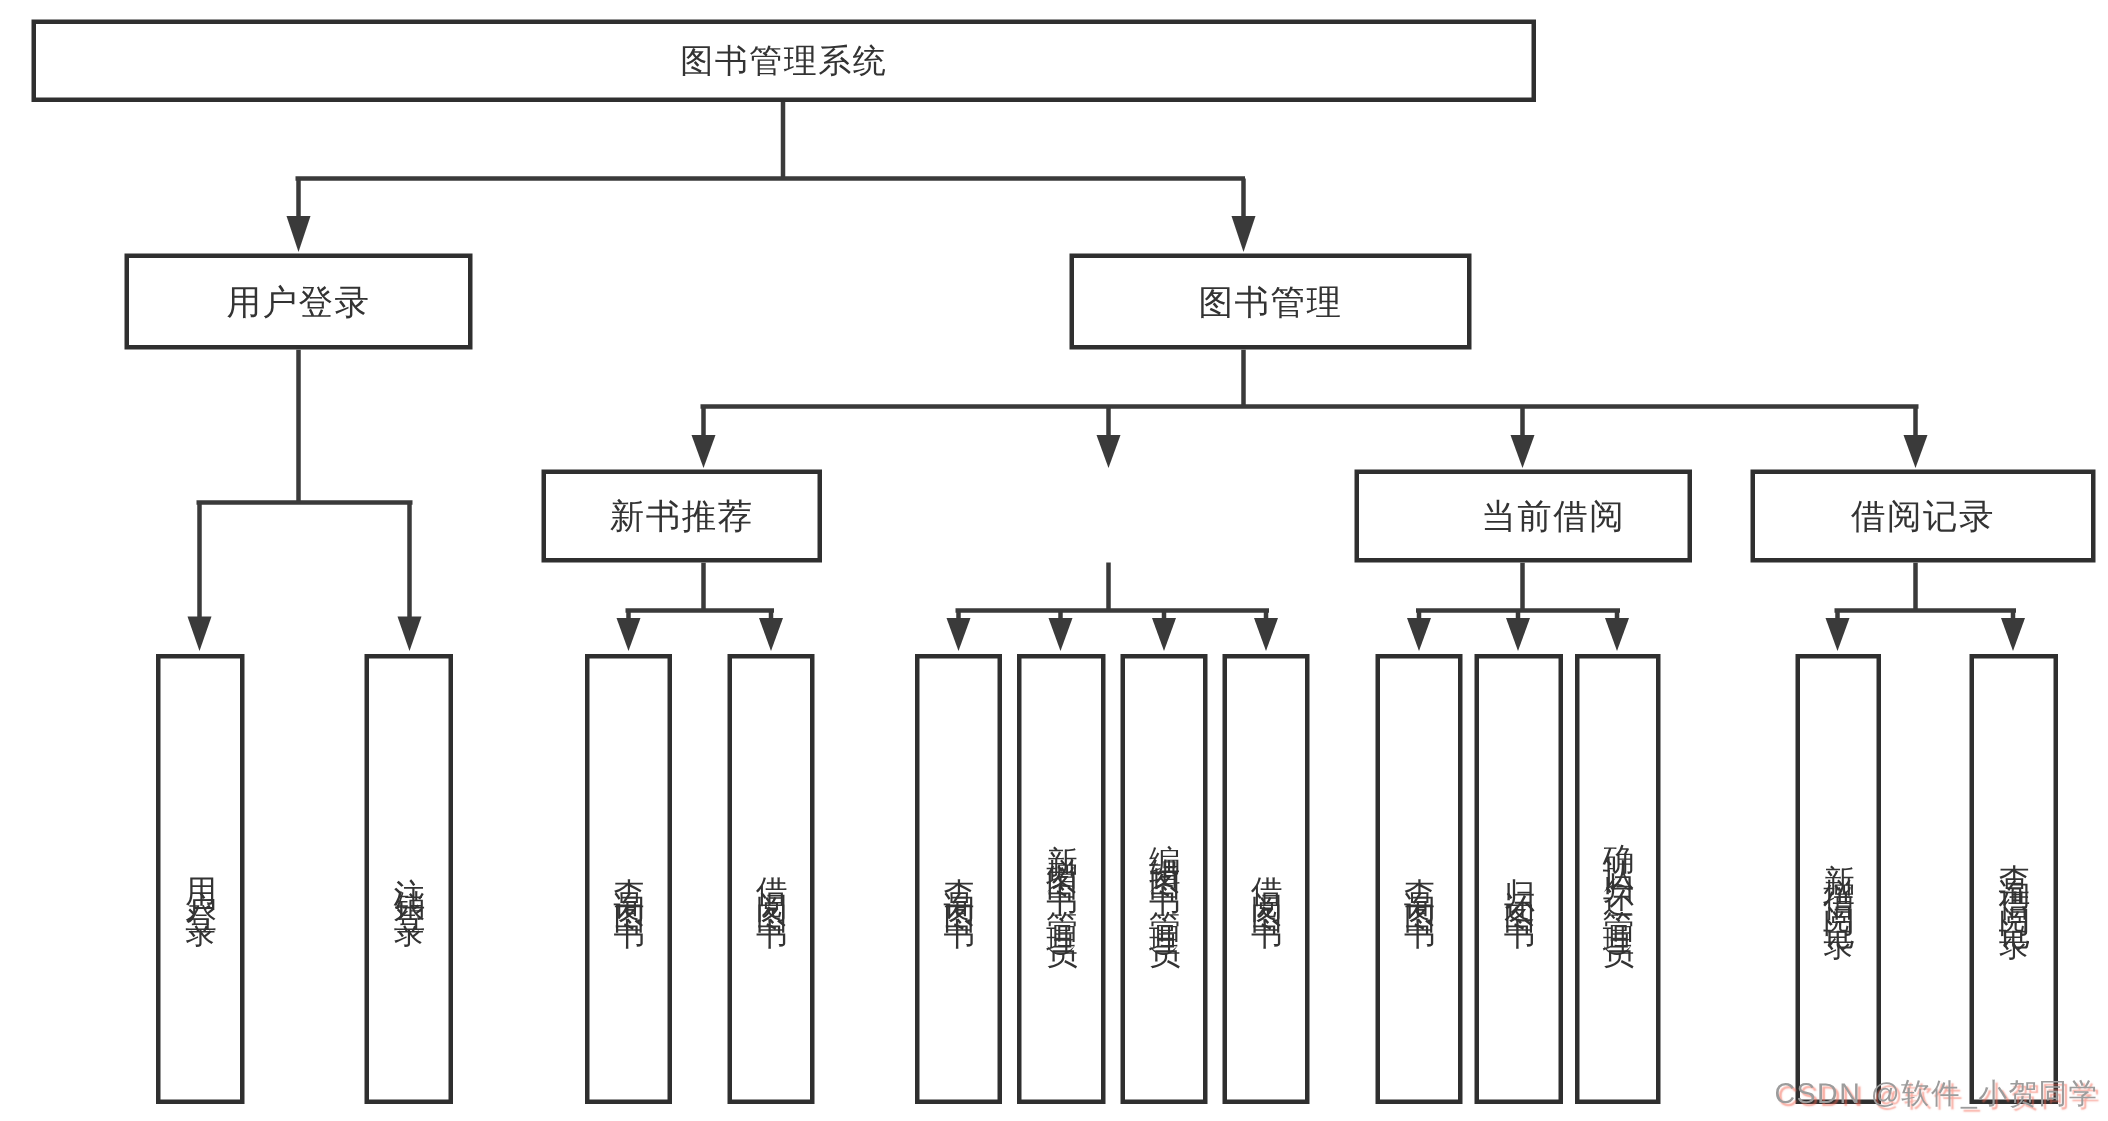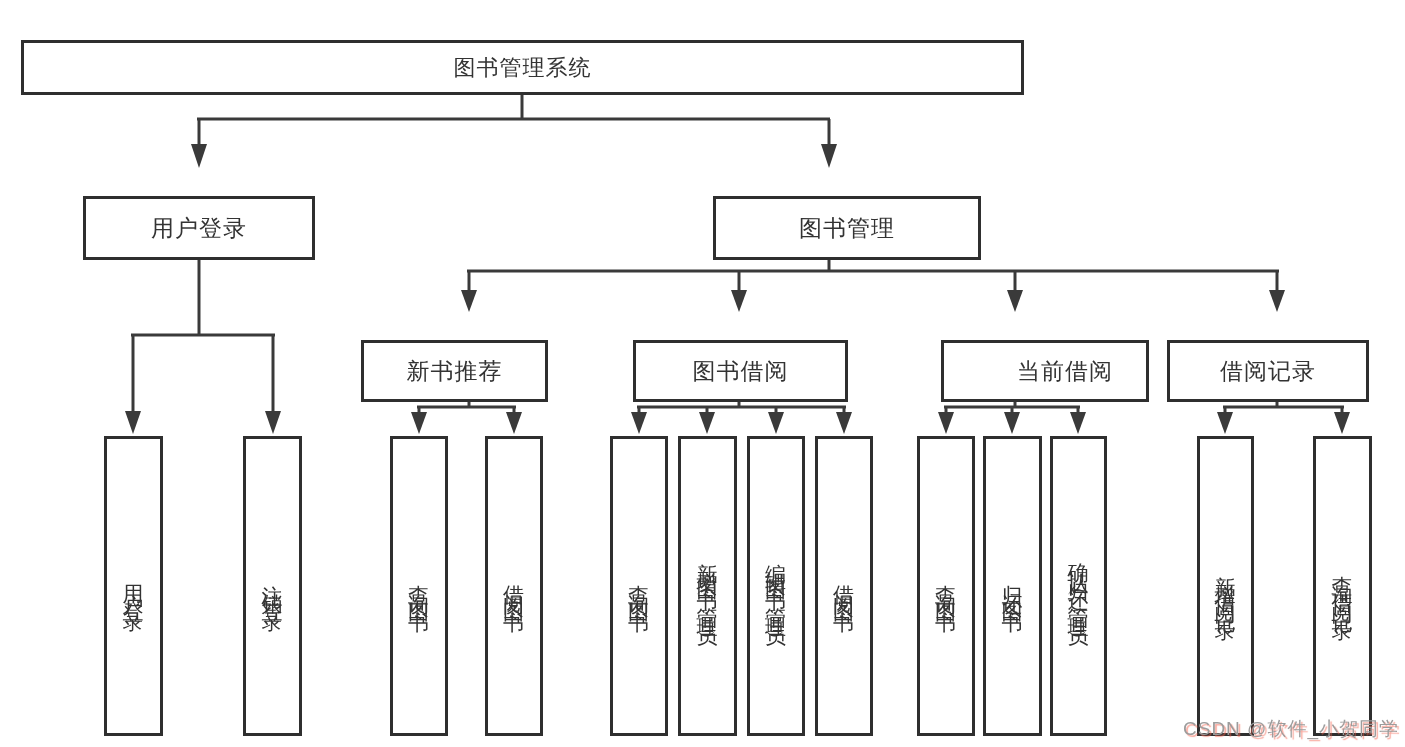--- a/index.html
+++ b/index.html
@@ -24,21 +24,21 @@
     position: absolute;
     box-sizing: border-box;
     background: #ffffff;
     border: 3px solid #2f2f2f;
     display: flex;
     align-items: center;
     justify-content: center;
     z-index: 2;
     text-align: center;
   }
-  .node { font-size: 23px; letter-spacing: 1px; margin-top: 27px; }
+  .node { font-size: 23px; letter-spacing: 1px; }
   .node.root { font-size: 22px; }
   .leaf { font-size: 21px; }
   .leaf .vtext {
     writing-mode: vertical-rl;
     text-orientation: mixed;
     letter-spacing: 9px;
     line-height: 1;
   }
   #watermark {
     position: absolute;
@@ -132,23 +132,22 @@
       <polygon points="1334,412 1350,412 1342,434"></polygon>
     </g>
   </svg>
 
   <div class="node root" style="left:21px; top:13px; width:1003px; height:55px;">图书管理系统</div>
 
   <div class="node" style="left:83px; top:169px; width:232px; height:64px;">用户登录</div>
   <div class="node" style="left:713px; top:169px; width:268px; height:64px;">图书管理</div>
 
   <div class="node" style="left:361px; top:313px; width:187px; height:62px;">新书推荐</div>
-  <div class="node" style="left:633px; top:313px; width:215px; height:62px;">图书借阅</div>
-  <div class="node" style="left:941px; top:313px; width:208px; height:62px;padding-left:40px;">当前借阅</div>
-  <div class="node" style="left:1167px; top:313px; width:202px; height:62px;">借阅记录</div>
+  <div class="node" style="left:903px; top:313px; width:225px; height:62px;padding-left:40px;">当前借阅</div>
+  <div class="node" style="left:1167px; top:313px; width:230px; height:62px;">借阅记录</div>
 
   <div class="leaf" style="left:104px; top:436px; width:59px; height:300px;">
     <span class="vtext">用户登录</span>
   </div>
   <div class="leaf" style="left:243px; top:436px; width:59px; height:300px;">
     <span class="vtext">注销登录</span>
   </div>
 
   <div class="leaf" style="left:390px; top:436px; width:58px; height:300px;">
     <span class="vtext">查询图书</span>

